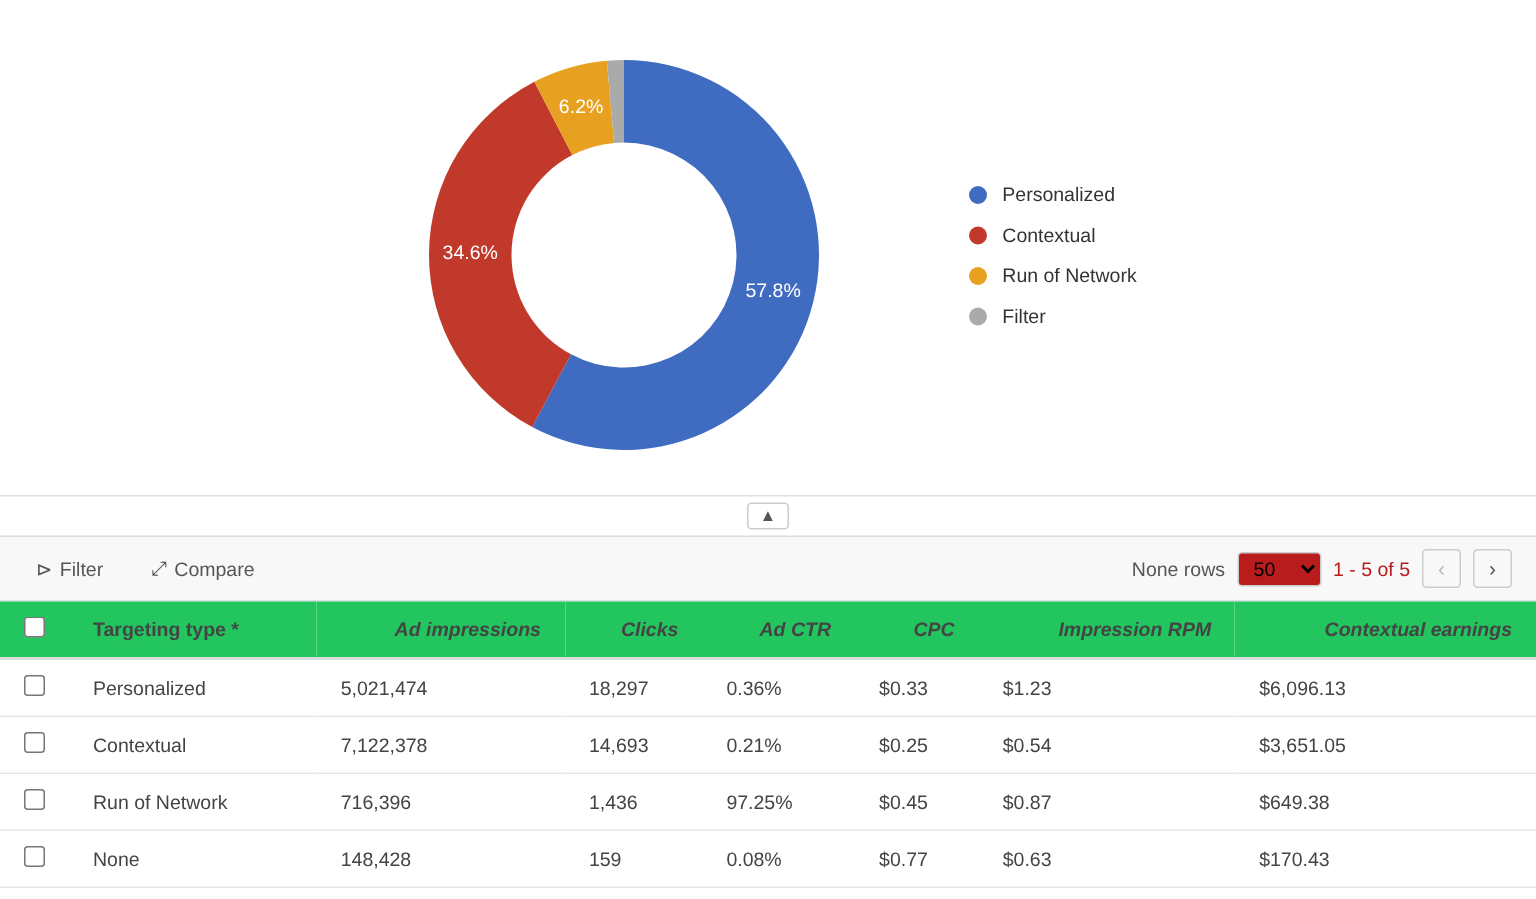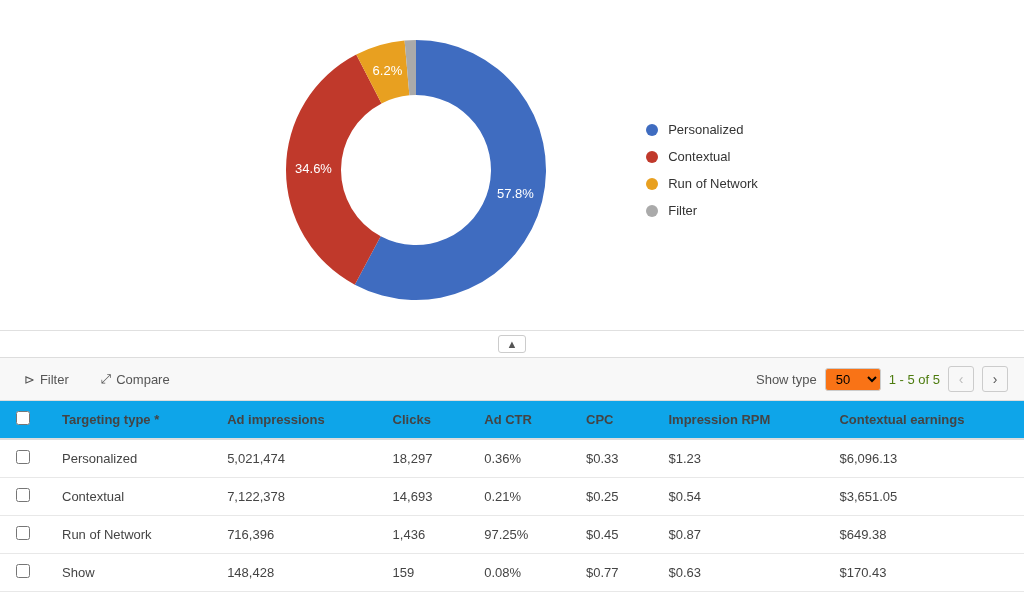--- a/index.html
+++ b/index.html
@@ -108,24 +108,24 @@
       gap: 8px;
       font-size: 13px;
       color: #555;
     }
     .show-rows-label { color: #555; }
     .rows-select {
       border: 1px solid #ccc;
       border-radius: 3px;
       padding: 2px 6px;
       font-size: 13px;
-      background: #f97316;
-      cursor: pointer;
-    }
-    .page-info { color: #4d7c0f; }
+      background: #b91c1c;
+      cursor: pointer;
+    }
+    .page-info { color: #b91c1c; }
     .nav-btn {
       background: none;
       border: 1px solid #ccc;
       border-radius: 3px;
       width: 26px;
       height: 26px;
       cursor: pointer;
       display: flex;
       align-items: center;
       justify-content: center;
@@ -135,30 +135,32 @@
     .nav-btn.disabled { color: #bbb; cursor: default; }
 
     
     .data-table {
       width: 100%;
       border-collapse: collapse;
       font-size: 13px;
     }
     .data-table thead tr {
       border-bottom: 2px solid #ddd;
-      background: #0ea5e9;
+      background: #22c55e;
     }
     .data-table thead th {
       padding: 10px 16px;
       text-align: left;
       font-weight: 600;
       color: #444;
       white-space: nowrap;
     }
     .data-table thead th:not(:first-child):not(:nth-child(2)) {
+      text-align: right;
+      font-style: italic;
     }
     .data-table tbody tr {
       border-bottom: 1px solid #e8e8e8;
       background: #fff;
     }
     .data-table tbody td {
       padding: 10px 16px;
       color: #444;
     }
     .data-table tbody td:not(:first-child):not(:nth-child(2)) {
@@ -222,21 +224,21 @@
       <button class="toolbar-btn">
         <span>⊳</span>
         <span>Filter</span>
       </button>
       <button class="toolbar-btn">
         <span>⤢</span>
         <span>Compare</span>
       </button>
     </div>
     <div class="toolbar-right">
-      <span class="show-rows-label">Show type</span>
+      <span class="show-rows-label">None rows</span>
       <select class="rows-select" id="rows-select">
         
       <option value="10">10</option><option value="25">25</option><option value="50" selected="">50</option><option value="100">100</option></select>
       <span class="page-info">1 - 5 of 5</span>
       <button class="nav-btn disabled">‹</button>
       <button class="nav-btn">›</button>
     </div>
   </div>
 
   <table class="data-table">
@@ -278,21 +280,21 @@
           <td>Run of Network</td>
           <td>716,396</td>
           <td>1,436</td>
           <td>97.25%</td>
           <td>$0.45</td>
           <td>$0.87</td>
           <td>$649.38</td>
         </tr>
         <tr>
           <td class="checkbox-cell"><input type="checkbox" style=""></td>
-          <td>Show</td>
+          <td>None</td>
           <td>148,428</td>
           <td>159</td>
           <td>0.08%</td>
           <td>$0.77</td>
           <td>$0.63</td>
           <td>$170.43</td>
         </tr>
         <tr>
           <td class="checkbox-cell"></td>
           <td>Placement</td>

